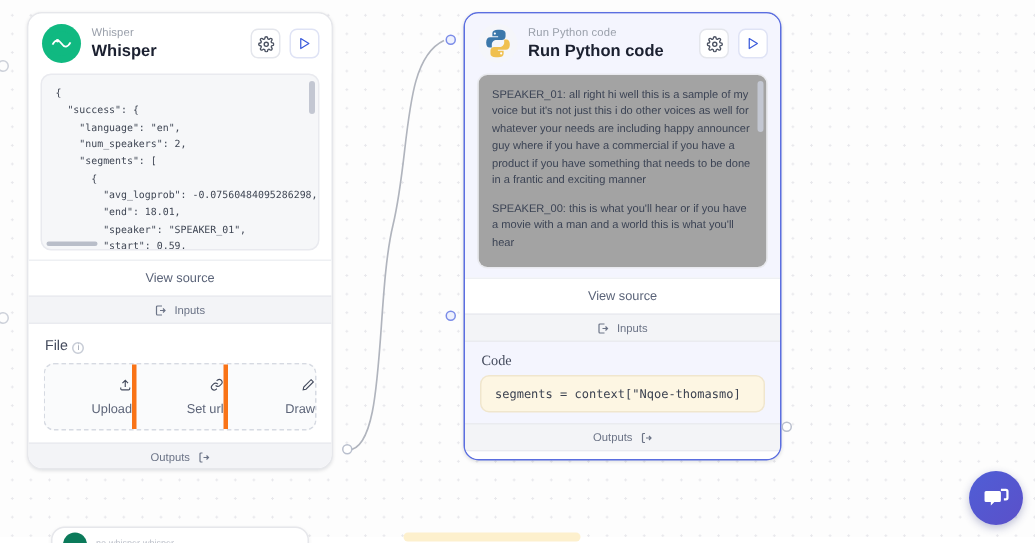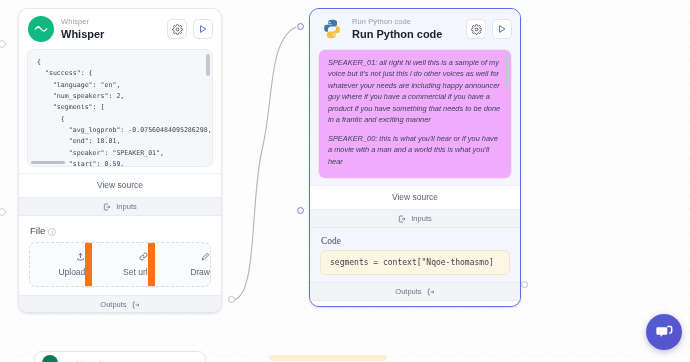--- a/index.html
+++ b/index.html
@@ -121,21 +121,21 @@
     border: 1px dashed #d6dae2;
     border-radius: 7px;
     display: flex;
     background: #fafbfc;
   }
   .dz-item {
     flex: 1 1 0; text-align: right;
     padding: 9px 0 9px;
     color: #5c6478; font-size: 8.5px;
   }
-  .dz-item + .dz-item { border-left: 7px solid #f97316; }
+  .dz-item + .dz-item { border-left: 3px solid #f97316; }
   .dz-icon { display: block; font-size: 9px; margin-bottom: 4px; color: #454c5e; }
 
   
   .port {
     position: absolute;
     width: 7px; height: 7px; border-radius: 50%;
     background: #fff; border: 1.4px solid #b9bfcd;
   }
   .port.blue { border-color: #7b8ce8; background: #eef1fd; }
 
@@ -145,21 +145,21 @@
   
   #python-node {
     left: 309px; top: 8px; width: 212px; height: 299px;
     border: 1.6px solid #5b6ee0;
     background: #f4f5fe;
   }
   #python-node .node-head { background: #f4f5fe; }
   .transcript {
     font-size: 7.4px; line-height: 1.55; color: #3b4354;
     padding: 7px 9px 5px 9px;
-    height: 128px; overflow: hidden; background: #f0abfc; font-style: italic;
+    height: 128px; overflow: hidden; background: #a3a3a3;
   }
   .transcript p + p { margin-top: 7px; }
   .code-inline {
     margin: 3px 10px 7px 10px;
     background: #fdf6e3;
     border: 1px solid #f0e6cd;
     border-radius: 6px;
     padding: 7px 9px;
     font-family: "DejaVu Sans Mono", monospace;
     font-size: 8px; color: #3c4250;

